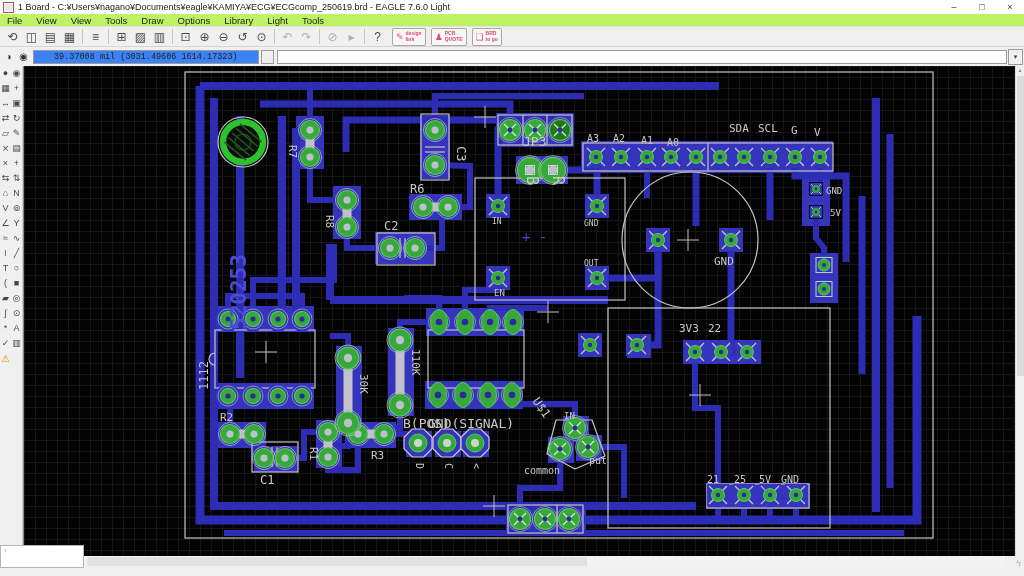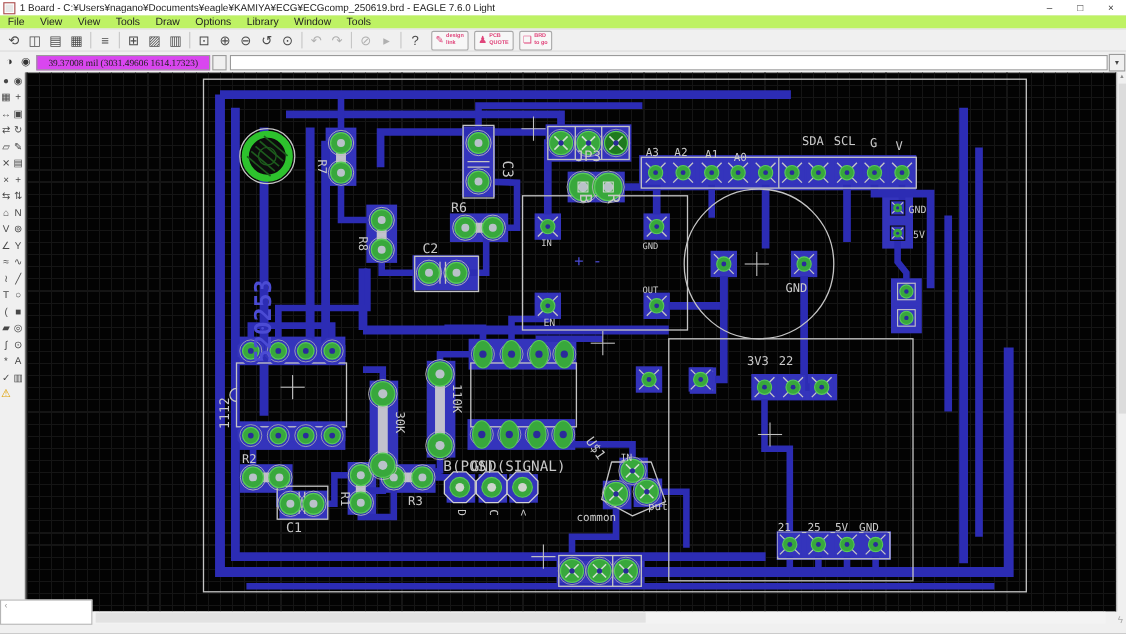--- a/index.html
+++ b/index.html
@@ -23,22 +23,22 @@
     font-size:12px;color:#4a4a4a;}
   .tb-icon.dim{color:#b0b0b0;}
   .tb-sep{width:1px;height:15px;background:#c6c6c6;margin:0 3px;}
   .promo-btn{height:16px;border:1px solid #a8a8a8;border-radius:2px;background:#f7f7f7;
     display:flex;align-items:center;margin-left:5px;padding:0 3px;}
   .promo-glyph{color:#e0457b;font-size:9px;margin-right:2px;}
   .promo-text{display:flex;flex-direction:column;color:#e0457b;font-size:5px;line-height:5.5px;font-weight:bold;}
   #cmdbar{position:absolute;left:0;top:47px;width:1024px;height:19px;background:#f0f0f0;
     display:flex;align-items:center;}
   .cmd-mini{width:13px;height:13px;display:flex;align-items:center;justify-content:center;font-size:10px;color:#333;margin-left:2px;}
-  #coordbox{border:1px solid #9a9a9a;background:#d946ef;height:12px;line-height:12px;
-    font-size:8.5px;font-family:Liberation Serif, serif;color:#222;padding:0 10px;margin-left:3px;white-space:nowrap;}
+  #coordbox{border:1px solid #9a9a9a;background:#3b82f6;height:12px;line-height:12px;
+    font-size:8.5px;font-family:Liberation Mono, monospace;color:#222;padding:0 20px;margin-left:3px;white-space:nowrap;}
   #cmd-tinybtn{width:11px;height:12px;border:1px solid #9a9a9a;background:#f0f0f0;margin-left:2px;}
   #command-input{flex:1;height:12px;border:1px solid #9a9a9a;background:#fff;font-size:9px;
     margin:0 1px 0 3px;padding:0 2px;outline:none;}
   #cmd-combo{width:13px;height:14px;border:1px solid #9a9a9a;background:#f0f0f0;font-size:7px;
     display:flex;align-items:center;justify-content:center;color:#444;margin-right:1px;}
   
   #palette{position:absolute;left:0;top:66px;width:23px;height:490px;background:#f0f0f0;
     border-right:1px solid #cfcfcf;box-sizing:border-box;}
   .pal-row{display:flex;height:15px;}
   .pal-icon{width:11px;height:14px;display:flex;align-items:center;justify-content:center;
@@ -72,21 +72,21 @@
 </div>
 
 <div id="menubar">
     <span class="menu-item">File</span>
     <span class="menu-item">View</span>
     <span class="menu-item">View</span>
     <span class="menu-item">Tools</span>
     <span class="menu-item">Draw</span>
     <span class="menu-item">Options</span>
     <span class="menu-item">Library</span>
-    <span class="menu-item">Window</span>
+    <span class="menu-item">Light</span>
     <span class="menu-item">Tools</span>
   </div>
 
 <div id="toolbar">
     <span class="tb-icon">⟲</span>
     <span class="tb-icon">◫</span>
     <span class="tb-icon">▤</span>
     <span class="tb-icon">▦</span>
     <span class="tb-sep"></span>
     <span class="tb-icon">≡</span>

